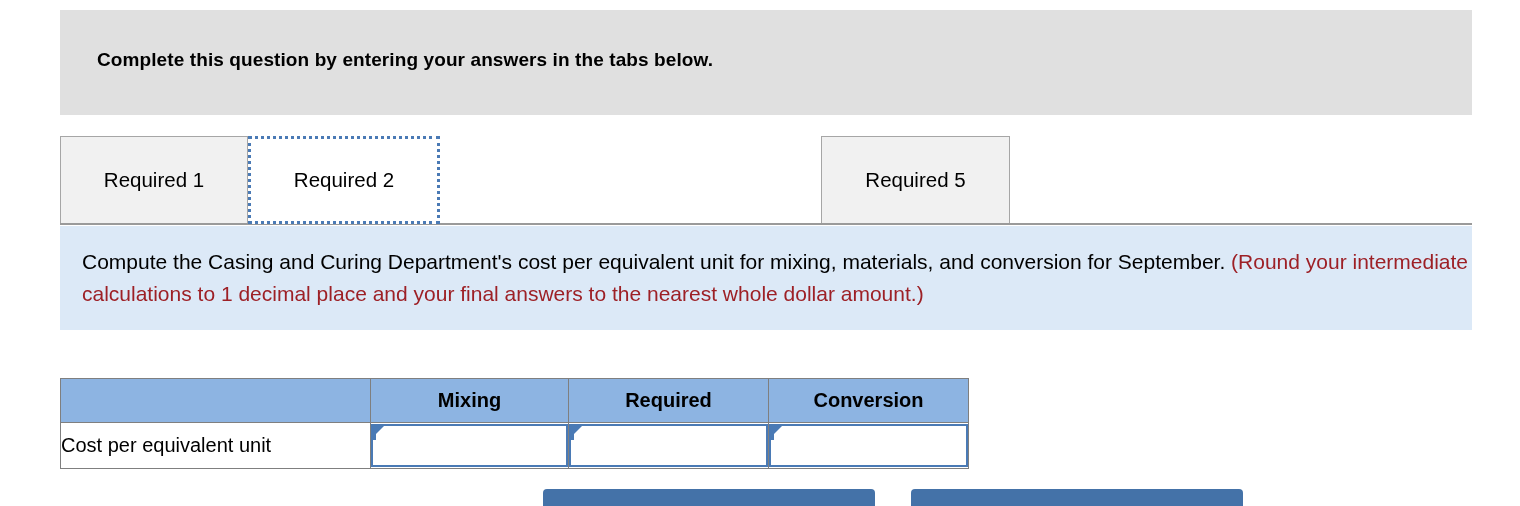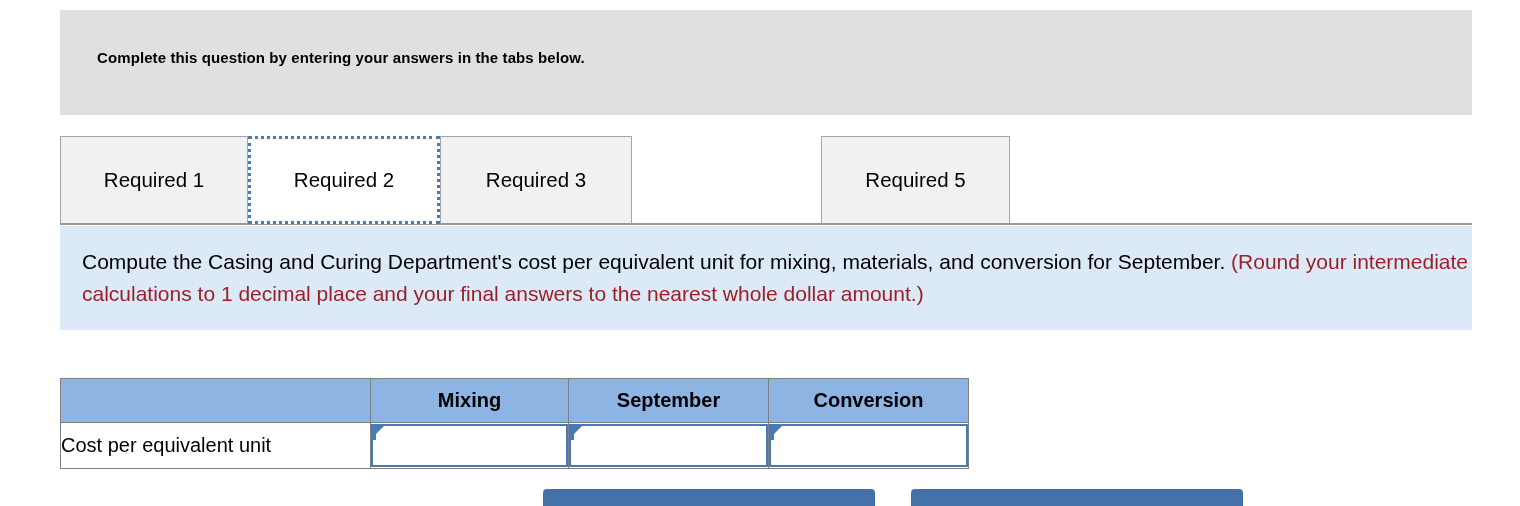--- a/index.html
+++ b/index.html
@@ -26,21 +26,21 @@
     top: 10px;
     width: 1412px;
     height: 105px;
     background: #e0e0e0;
     box-sizing: border-box;
   }
   .banner-title {
     position: absolute;
     left: 37px;
     top: 39px;
-    font-size: 15px;
+    font-size: 19px;
     font-weight: bold;
     color: #000000;
     white-space: nowrap;
     letter-spacing: 0.1px;
   }
 
   
   .tabstrip {
     position: absolute;
     left: 60px;
@@ -213,23 +213,20 @@
   <div class="banner">
     <div class="banner-title">Complete this question by entering your answers in the tabs below.</div>
   </div>
 
   <div class="tabstrip" id="tabstrip">
       <div class="tab" style="left: 0px; width: 188px;">
         <span>Required 1</span>
       </div>
       <div class="tab active" style="left: 188px; width: 192px;">
         <span>Required 2</span>
-      </div>
-      <div class="tab" style="left: 380px; width: 192px;">
-        <span>Required 3</span>
       </div>
       <div class="tab" style="left: 761px; width: 189px;">
         <span>Required 5</span>
       </div>
     </div>
   <div class="tab-underline"></div>
 
   <div class="panel">
     <div class="panel-text"><span>Compute the Casing and Curing Department's cost per equivalent unit for mixing, materials, and conversion for September. </span><span class="hint">(Round your intermediate calculations to 1 decimal place and your final answers to the nearest whole dollar amount.)</span></div>
   </div>
@@ -239,21 +236,21 @@
       <colgroup id="grid-cols">
           <col style="width: 310px;">
           <col style="width: 198px;">
           <col style="width: 200px;">
           <col style="width: 200px;">
         </colgroup>
       <thead>
         <tr id="grid-head">
             <th class="hd blank"></th>
             <th class="hd">Mixing</th>
-            <th class="hd">September</th>
+            <th class="hd">Required</th>
             <th class="hd">Conversion</th>
           </tr>
       </thead>
       <tbody id="grid-body">
           <tr>
             <td class="rowlabel">Cost per equivalent unit</td>
             <td class="inputcell">
               <div class="cellbox">
                 <span class="cellflag"></span>
                 <input type="text" class="cellinput" placeholder="" style="">

